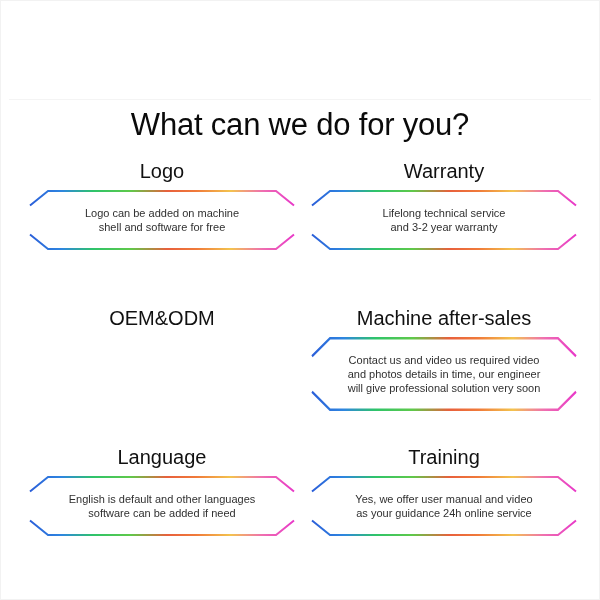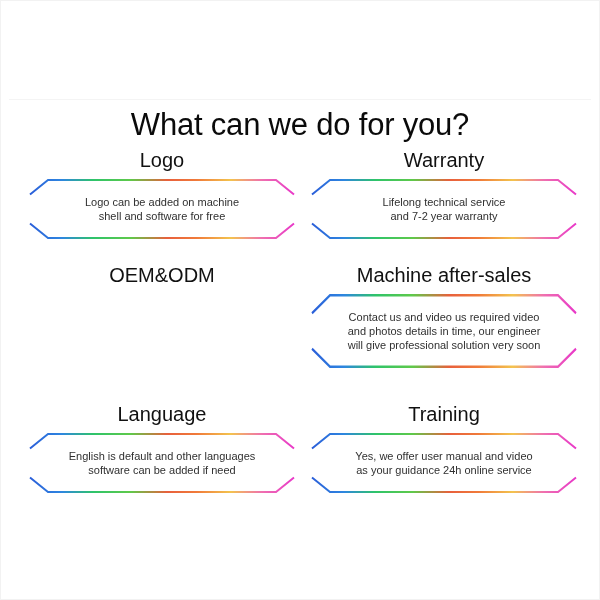--- a/index.html
+++ b/index.html
@@ -35,21 +35,21 @@
     text-align: center;
     font-size: 31px;
     font-weight: normal;
     color: #0a0a0a;
     letter-spacing: -0.2px;
     white-space: nowrap;
   }
   .grid {
     position: absolute;
     left: 0;
-    top: 149px;
+    top: 160px;
     width: 600px;
   }
   .row {
     display: flex;
     width: 600px;
     justify-content: space-between;
   }
   .cell {
     width: 268px;
     position: relative;
@@ -85,21 +85,21 @@
     color: #303030;
     padding: 16px 30px;
     box-sizing: border-box;
     min-height: 58px;
     display: flex;
     flex-direction: column;
     justify-content: center;
   }
   .card-body .ln { display: block; white-space: nowrap; }
 
-  .r2 { margin-top: 26px; }
+  .r2 { margin-top: 58px; }
   .r3 { margin-top: 36px; }
 </style>
 </head>
 <body>
 
 <div id="page">
 
   <div class="top-divider"></div>
 
   <div class="page-title">What can we do for you?</div>
@@ -137,21 +137,21 @@
 
       <div class="cell right">
         <div class="card-title">Warranty</div>
         <div class="card-box">
           <svg viewBox="0 0 268 58" preserveAspectRatio="none">
             <path d="M2,15 L20,1 L248,1 L266,15" fill="none" stroke="url(#g0)" stroke-width="2"></path>
             <path d="M2,43 L20,57 L248,57 L266,43" fill="none" stroke="url(#g0)" stroke-width="2"></path>
           </svg>
           <div class="card-body">
             <span class="ln">Lifelong technical service</span>
-            <span class="ln">and 7-2 year warranty</span>
+            <span class="ln">and 3-2 year warranty</span>
           </div>
         </div>
       </div>
 
     </div>
 
     <div class="row r2">
 
       <div class="cell left">
         <div class="card-title">OEM&amp;ODM</div>

